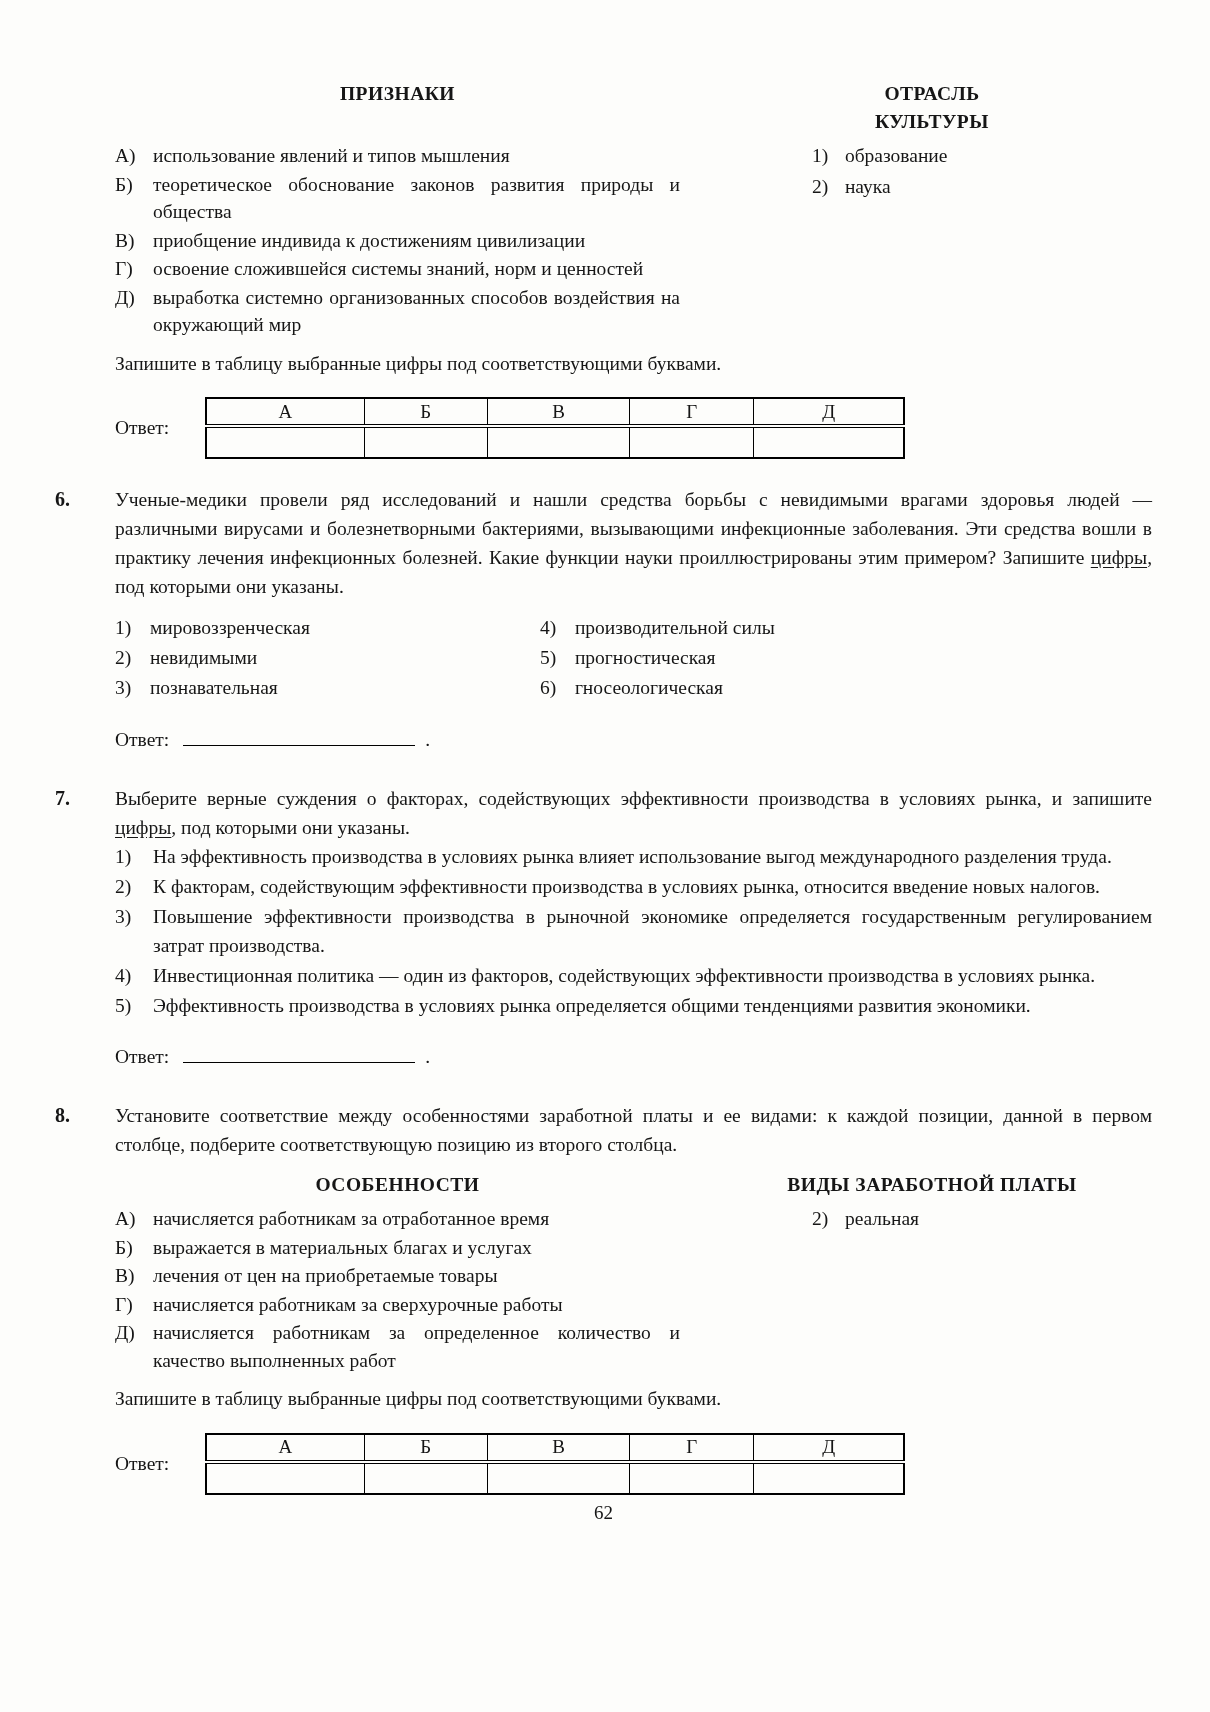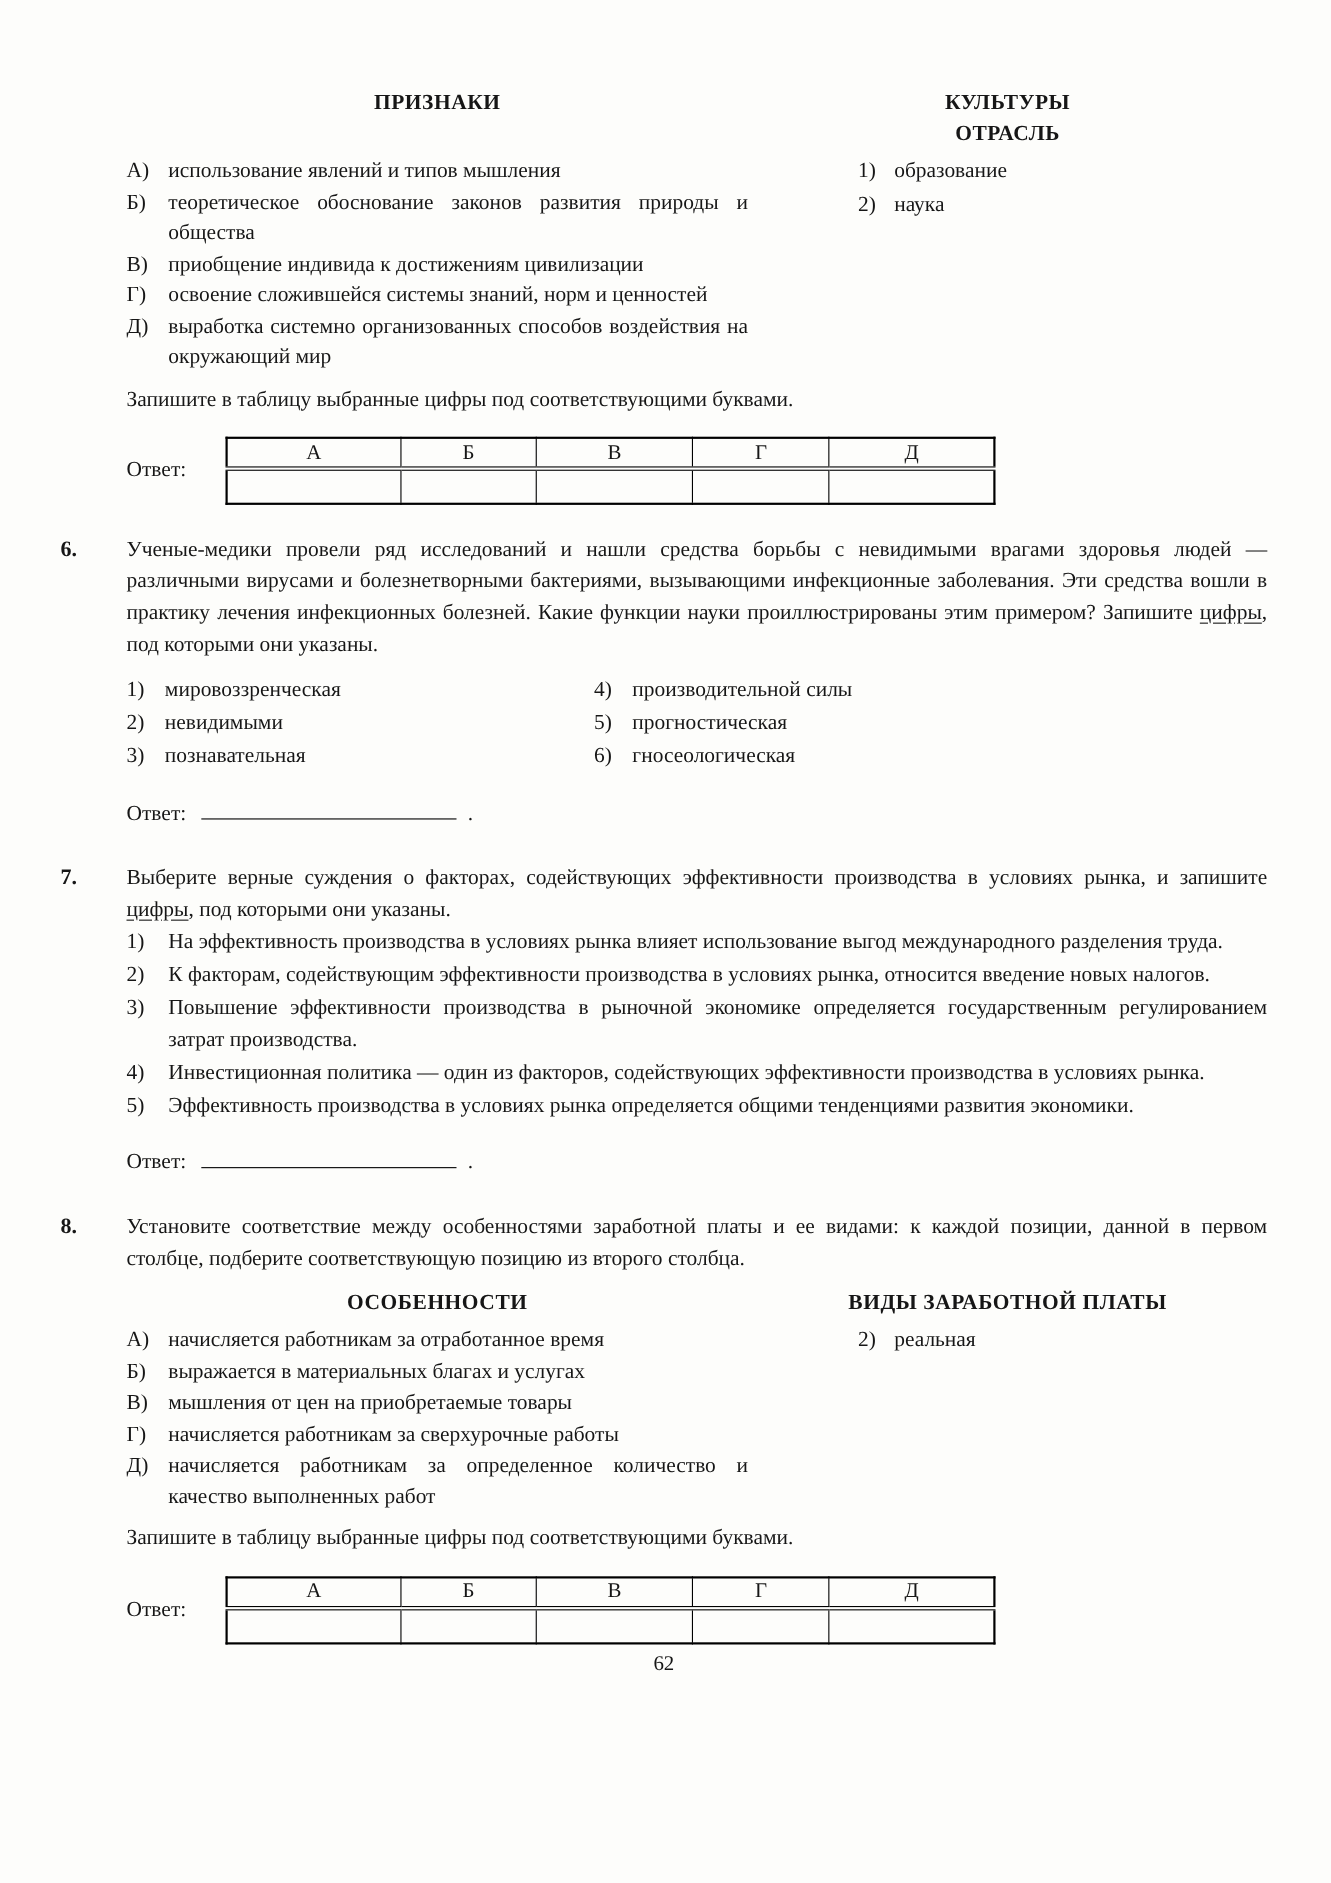--- a/index.html
+++ b/index.html
@@ -16,21 +16,21 @@
 
   
   .q { display: flex; }
   .qnum { flex: 0 0 60px; font-weight: bold; font-size: 20px; line-height: 29px; }
   .qbody { flex: 1; min-width: 0; }
   .qtext { text-align: justify; line-height: 29px; }
   .u { text-decoration: underline; text-underline-offset: 3px; }
 
   
   .match-block { margin-left: 60px; }
-  .two-col { display: flex; }
+  .two-col { display: flex; gap: 32px; }
   .col-left  { flex: 0 0 565px; }
   .col-right { flex: 1; min-width: 0; }
   .col-header {
     font-weight: bold; text-align: center;
     line-height: 28px; letter-spacing: .5px;
   }
   .col-header.tall { height: 62px; }
   .col-header.short { height: 34px; }
   .hline { display: block; }
 
@@ -105,22 +105,22 @@
             <span>освоение сложившейся системы знаний, норм и ценностей</span>
           </div>
           <div class="item">
             <span class="marker">Д)</span>
             <span>выработка системно организованных способов воздействия на окружающий мир</span>
           </div>
         </div>
       </div>
       <div class="col-right">
         <div class="col-header tall">
+          <span class="hline">ОТРАСЛЬ</span>
           <span class="hline">КУЛЬТУРЫ</span>
-          <span class="hline">ОТРАСЛЬ</span>
         </div>
         <div class="right-items">
           <div class="right-item">
             <span class="marker">1)</span>
             <span>образование</span>
           </div>
           <div class="right-item">
             <span class="marker">2)</span>
             <span>наука</span>
           </div>
@@ -247,21 +247,21 @@
             <div class="item">
               <span class="marker">А)</span>
               <span>начисляется работникам за отработанное время</span>
             </div>
             <div class="item">
               <span class="marker">Б)</span>
               <span>выражается в материальных благах и услугах</span>
             </div>
             <div class="item">
               <span class="marker">В)</span>
-              <span>мышления от цен на приобретаемые товары</span>
+              <span>лечения от цен на приобретаемые товары</span>
             </div>
             <div class="item">
               <span class="marker">Г)</span>
               <span>начисляется работникам за сверхурочные работы</span>
             </div>
             <div class="item">
               <span class="marker">Д)</span>
               <span>начисляется работникам за определенное количество и качество выполненных работ</span>
             </div>
           </div>

